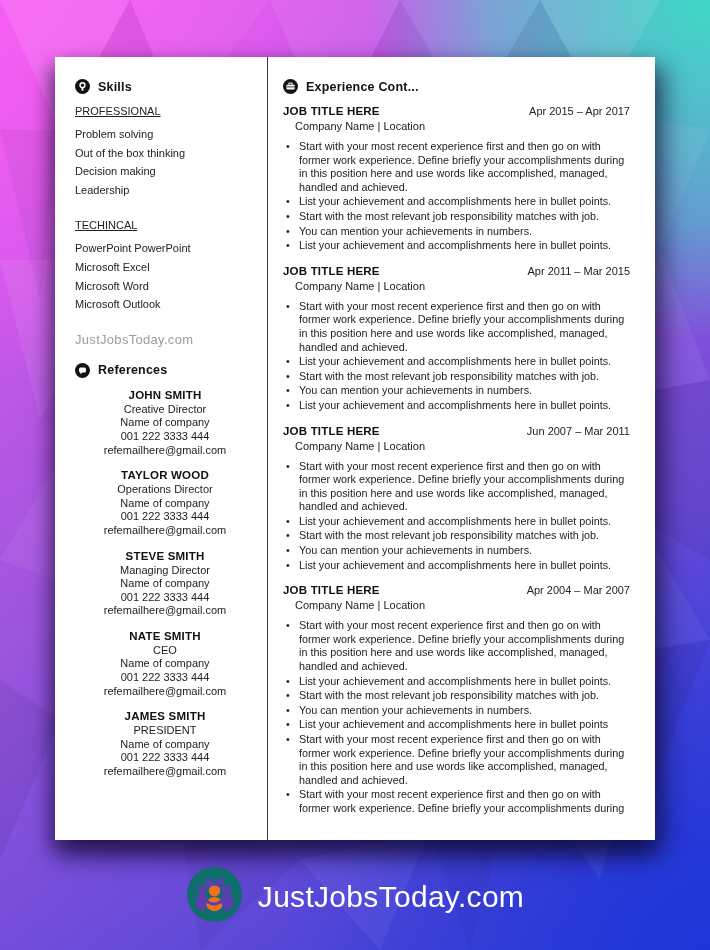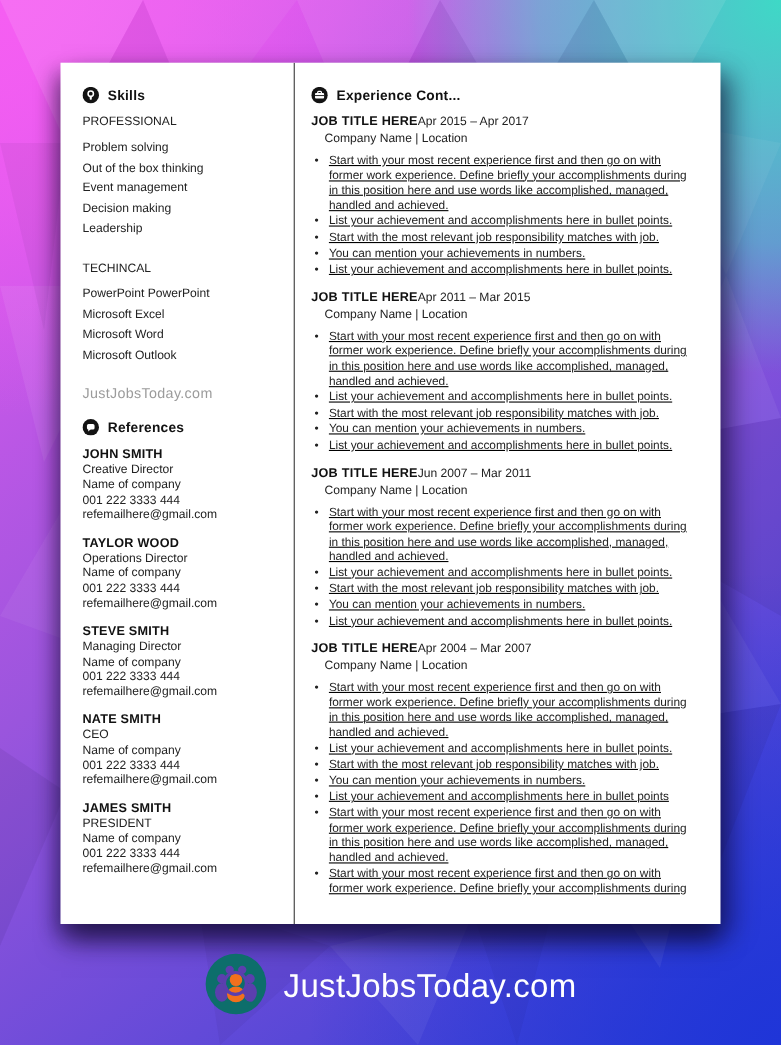--- a/index.html
+++ b/index.html
@@ -18,36 +18,36 @@
   .col-left{
     width:213px;box-sizing:border-box;flex:0 0 213px;
     padding:22px 12px 0 20px;border-right:1px solid #3a3a3a;
   }
   .col-right{flex:1;box-sizing:border-box;padding:22px 25px 0 15px;}
 
   .sec-head{display:flex;align-items:center;gap:8px;margin-bottom:11px;}
   .sec-head svg{display:block;}
   .sec-title{font-weight:bold;font-size:12.5px;color:#111;letter-spacing:.2px;}
 
-  .group-heading{font-size:11px;color:#222;margin:2px 0 8px;}
+  .group-heading{font-size:11px;color:#222;text-decoration:underline;margin:2px 0 8px;}
   .skill-group + .skill-group .group-heading{margin-top:20px;}
   .skill-item{font-size:11px;color:#222;line-height:18.6px;}
 
   .watermark{color:#9b9b9b;font-size:13px;margin:18px 0 16px;letter-spacing:.3px;}
 
-  .ref-entry{margin-bottom:12px;}
+  .ref-entry{margin-bottom:12px;text-align:center;}
   .ref-name{font-weight:bold;font-size:11.5px;color:#111;margin-bottom:2px;letter-spacing:.2px;}
   .ref-line{font-size:11px;color:#222;line-height:13.6px;}
 
   .job{margin-bottom:12px;}
-  .job-head{display:flex;align-items:baseline;}
+  .job-head{display:flex;justify-content:space-between;align-items:baseline;}
   .job-title{font-weight:bold;font-size:11.5px;color:#111;letter-spacing:.2px;}
   .job-dates{font-size:11px;color:#222;}
   .job-company{font-size:11px;color:#222;margin:3px 12px 8px;}
-  .job-bullets{margin:0;padding:0;list-style:none;text-decoration:underline;}
+  .job-bullets{margin:0;padding:0;list-style:none;}
   .job-bullets li{
     font-size:10.8px;color:#222;line-height:13.6px;position:relative;
     padding-left:16px;margin-bottom:1px;
   }
   .job-bullets li::before{content:"\2022";position:absolute;left:3px;top:0;}
 
   .site-footer{
     position:absolute;left:0;right:0;top:866px;z-index:2;
     display:flex;align-items:center;justify-content:center;gap:15px;
   }
@@ -130,21 +130,20 @@
       <div>
 
           <div class="skill-group">
             <div class="group-heading">PROFESSIONAL</div>
             <div>
 
                 <div class="skill-item">Problem solving</div>
 
                 <div class="skill-item">Out of the box thinking</div>
 
-                <div class="skill-item">Event management</div>
 
                 <div class="skill-item">Decision making</div>
 
                 <div class="skill-item">Leadership</div>
               </div>
           </div>
 
           <div class="skill-group">
             <div class="group-heading">TECHINCAL</div>
             <div>

